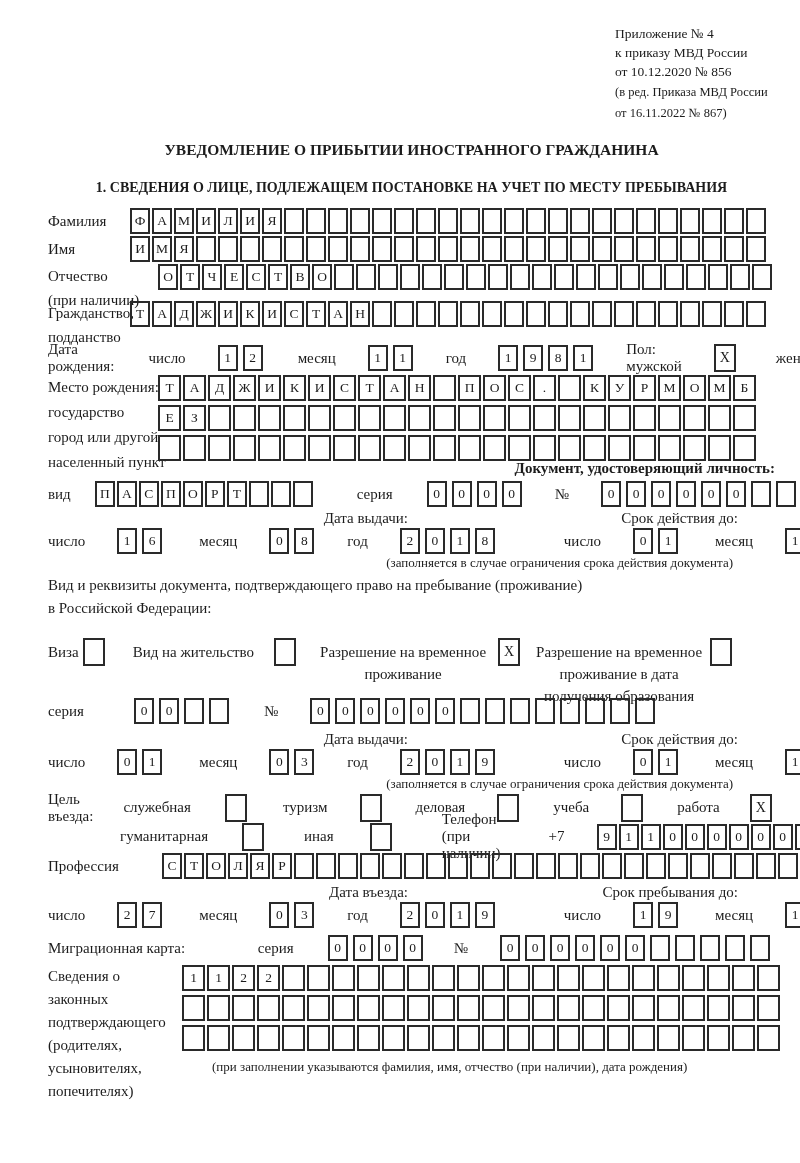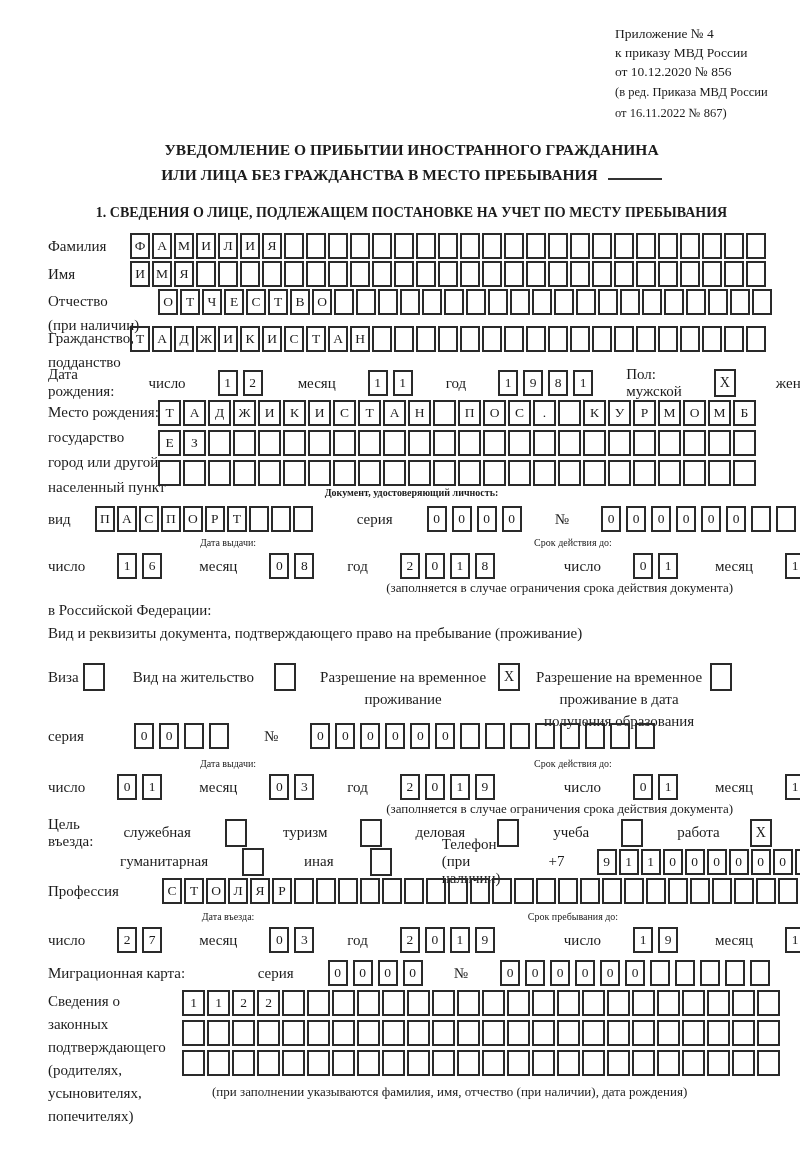--- a/index.html
+++ b/index.html
@@ -36,40 +36,39 @@
   .sp .cell { margin-right: 5px; }
 
   .checkbox {
     display: inline-block; flex: 0 0 auto; width: 22px; height: 28px;
     border: 2px solid #2a2a2a; text-align: center; line-height: 23px; font-size: 14px;
   }
 
   .dl { flex: 0 0 auto; margin-right: 8px; }
   .note { font-size: 13px; }
   .rnote { text-align: right; padding-right: 42px; margin-top: 1px; height: 14px; line-height: 14px; }
-  .dhead { text-align: center; font-size: 10px; height: 18px; line-height: 18px; }
+  .dhead { text-align: right; font-size: 15px; height: 18px; line-height: 18px; }
   .two div { white-space: nowrap; }
 </style>
 </head>
 <body>
 
 <div class="page">
 
   <div class="hr-block">
     <div>Приложение № 4</div>
     <div>к приказу МВД России</div>
     <div>от 10.12.2020 № 856</div>
     <div class="small">(в ред. Приказа МВД России</div>
     <div class="small">от 16.11.2022 № 867)</div>
   </div>
 
 
   <div class="title">
     <div>УВЕДОМЛЕНИЕ О ПРИБЫТИИ ИНОСТРАННОГО ГРАЖДАНИНА</div>
-    <div><span>ИЛИ ЛИЦА БЕЗ ГРАЖДАНСТВА В МЕСТО ПРЕБЫВАНИЯ</span><span class="blank-line"></span></div>
   </div>
 
   <div class="sec1">1. СВЕДЕНИЯ О ЛИЦЕ, ПОДЛЕЖАЩЕМ ПОСТАНОВКЕ НА УЧЕТ ПО МЕСТУ ПРЕБЫВАНИЯ</div>
 
   <div class="frow" style="margin-top:12px; height:28px;">
     <div class="flabel" style="width:82px;">Фамилия</div>
     <div class="cells">
         <span class="cell">Ф</span>
         <span class="cell">А</span>
         <span class="cell">М</span>
@@ -403,22 +402,22 @@
           <span class="cell">2</span>
           <span class="cell">0</span>
           <span class="cell">2</span>
           <span class="cell">5</span>
         </span>
     </div>
     <div class="note rnote">(заполняется в случае ограничения срока действия документа)</div>
   </div>
 
   <div style="margin-top:4px; line-height:23px;">
+    <div>Вид и реквизиты документа, подтверждающего право на пребывание (проживание)</div>
     <div>в Российской Федерации:</div>
-    <div>Вид и реквизиты документа, подтверждающего право на пребывание (проживание)</div>
   </div>
 
   <div class="frow" style="margin-top:18px; height:58px;">
     <span style="line-height:28px;">Виза</span>
     <span class="checkbox" style="margin-left:4px;"></span>
     <span style="margin-left:28px; line-height:28px;">Вид на жительство</span>
     <span class="checkbox" style="margin-left:20px;"></span>
     <span style="margin-left:24px; text-align:center; line-height:22px; padding-top:3px;">
       <div>Разрешение на временное</div>
       <div>проживание</div>

